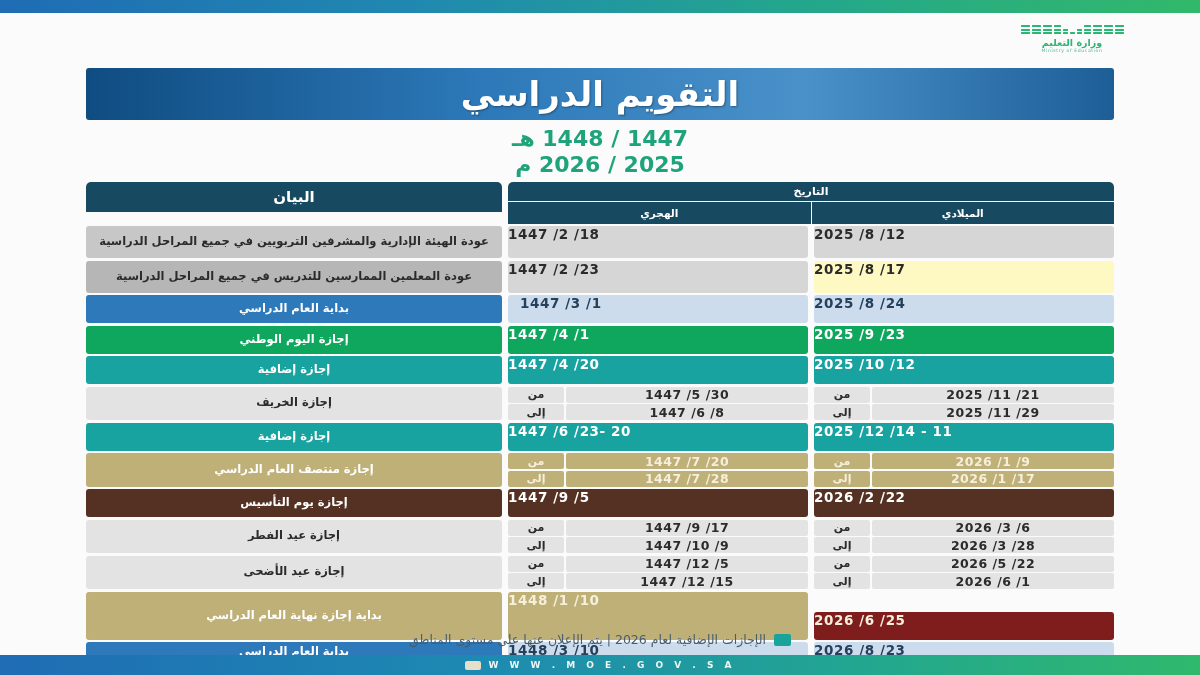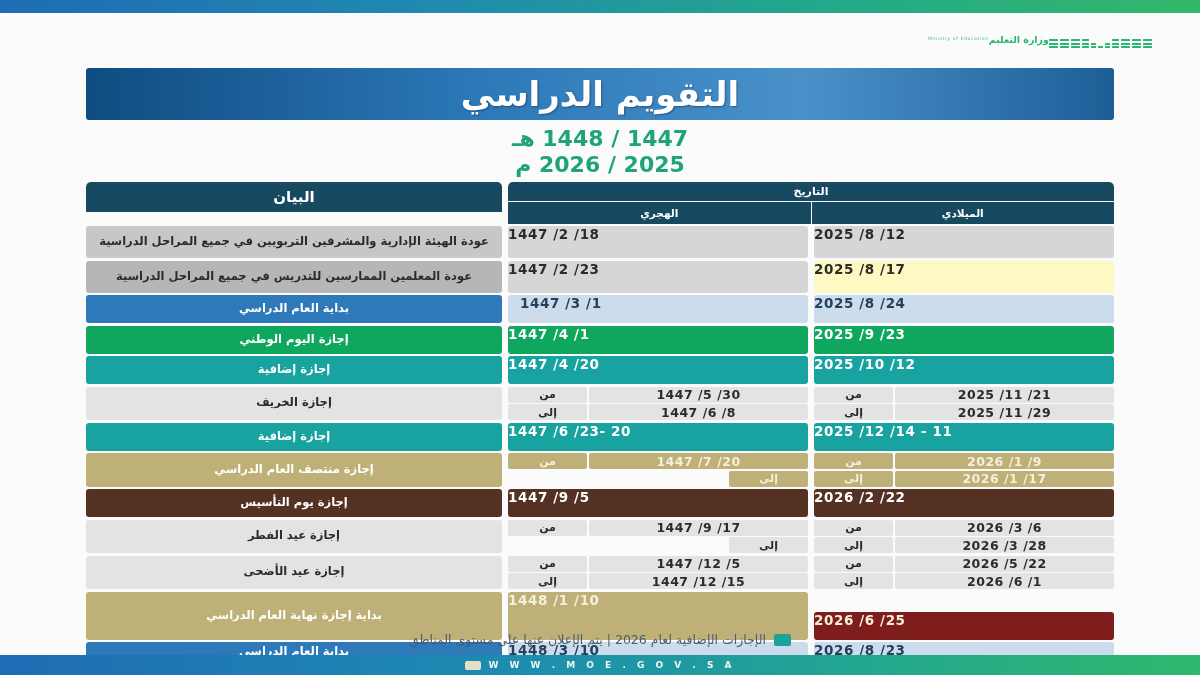--- a/index.html
+++ b/index.html
@@ -20,21 +20,21 @@
   .topbar {
     position: absolute; top: 0; left: 0;
     width: 1200px; height: 13px;
     background: linear-gradient(90deg, #1f6cb4 0%, #2089b0 35%, #23a58e 65%, #31b96a 100%);
   }
 
   
   .logo {
     position: absolute; top: 14px; right: 48px;
     width: 160px; height: 48px;
-    display: flex; flex-direction: row; align-items: center;
+    display: flex; flex-direction: column; align-items: center;
     justify-content: flex-start;
   }
   .logo-marks {
     display: flex; gap: 2px; align-items: flex-end; height: 20px;
   }
   .logo-col { display: flex; flex-direction: column; gap: 1.5px; }
   .logo-col i {
     display: block; width: 9px; height: 2px; background: #2bb673; border-radius: .5px;
   }
   .logo-col.c2 i { width: 7px; }
@@ -122,21 +122,21 @@
   .cell-split {
     width: 300px; min-height: 28px;
     display: flex; flex-direction: column; gap: 1.5px; justify-content: center;
   }
   .cell-split .sub { display: flex; gap: 2px; height: 16px; }
   .cell-split .sub .d {
     flex: 1; display: flex; align-items: center; justify-content: center;
     font-size: 12.5px; font-weight: bold; letter-spacing: .5px; border-radius: 2px;
   }
   .cell-split .sub .lab {
-    width: 79px; display: flex; align-items: center; justify-content: center;
+    width: 56px; display: flex; align-items: center; justify-content: center;
     font-size: 11px; font-weight: bold; border-radius: 2px;
   }
 
   
   .row.split .cell-bayan { min-height: 33.5px; }
 
   
   .row.tall .cell-greg, .row.tall .cell-hijri, .row.tall .cell-bayan { min-height: 32px; }
 
   
@@ -310,20 +310,21 @@
               <div class="d num" style="background: rgb(191, 176, 120); color: rgb(245, 239, 220);">2026 /1 /17</div>
               <div class="lab" style="background: rgb(191, 176, 120); color: rgb(245, 239, 220);">إلى</div>
             </div>
           </div>
           <div class="cell-split">
             <div class="sub">
               <div class="d num" style="background: rgb(191, 176, 120); color: rgb(245, 239, 220);">1447 /7 /20</div>
               <div class="lab" style="background: rgb(191, 176, 120); color: rgb(245, 239, 220);">من</div>
             </div>
             <div class="sub">
+              <div class="d num" style="background: rgb(191, 176, 120); color: rgb(245, 239, 220);">1447 /7 /28</div>
               <div class="lab" style="background: rgb(191, 176, 120); color: rgb(245, 239, 220);">إلى</div>
             </div>
           </div>
           <div class="cell-bayan" style="background: rgb(191, 176, 120); color: rgb(255, 255, 255);">إجازة منتصف العام الدراسي</div>
         </div>
         <div class="row">
           <div class="cell-greg num" style="background: rgb(84, 49, 35); color: rgb(255, 255, 255);">2026 /2 /22</div>
           <div class="cell-hijri num" style="background: rgb(84, 49, 35); color: rgb(255, 255, 255);">1447 /9 /5</div>
           <div class="cell-bayan" style="background: rgb(84, 49, 35); color: rgb(255, 255, 255);">إجازة يوم التأسيس</div>
         </div>
@@ -337,20 +338,21 @@
               <div class="d num" style="background: rgb(227, 227, 227); color: rgb(43, 43, 43);">2026 /3 /28</div>
               <div class="lab" style="background: rgb(227, 227, 227); color: rgb(43, 43, 43);">إلى</div>
             </div>
           </div>
           <div class="cell-split">
             <div class="sub">
               <div class="d num" style="background: rgb(227, 227, 227); color: rgb(43, 43, 43);">1447 /9 /17</div>
               <div class="lab" style="background: rgb(227, 227, 227); color: rgb(43, 43, 43);">من</div>
             </div>
             <div class="sub">
+              <div class="d num" style="background: rgb(227, 227, 227); color: rgb(43, 43, 43);">1447 /10 /9</div>
               <div class="lab" style="background: rgb(227, 227, 227); color: rgb(43, 43, 43);">إلى</div>
             </div>
           </div>
           <div class="cell-bayan" style="background: rgb(227, 227, 227); color: rgb(43, 43, 43);">إجازة عيد الفطر</div>
         </div>
         <div class="row split">
           <div class="cell-split">
             <div class="sub">
               <div class="d num" style="background: rgb(227, 227, 227); color: rgb(43, 43, 43);">2026 /5 /22</div>
               <div class="lab" style="background: rgb(227, 227, 227); color: rgb(43, 43, 43);">من</div>

